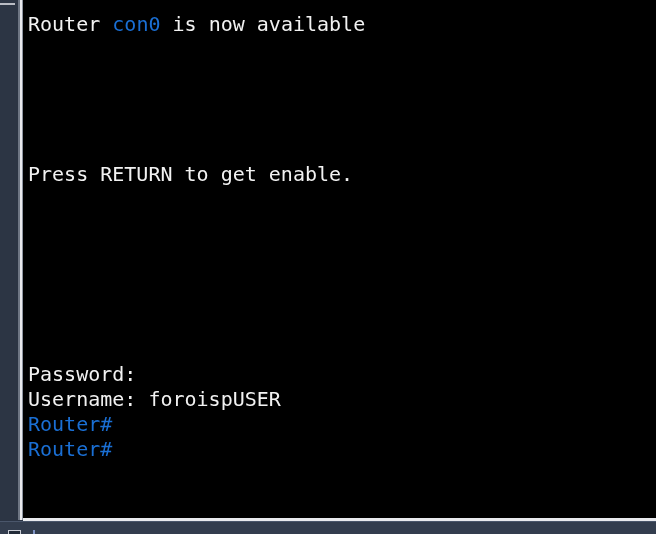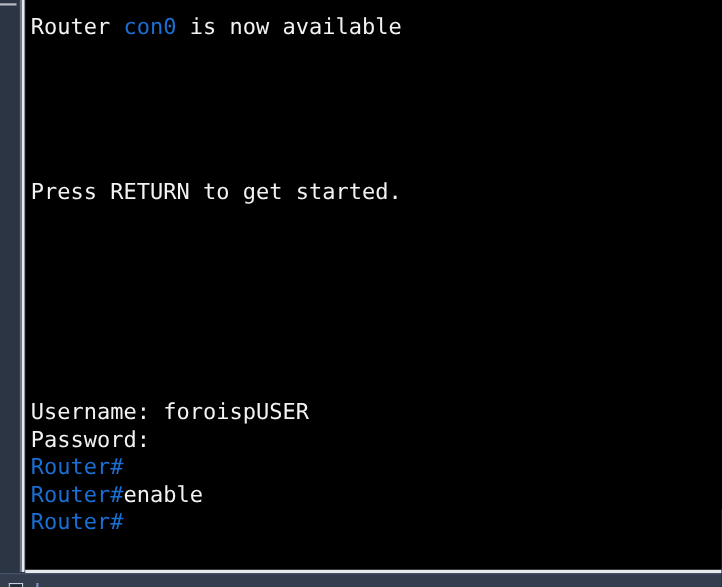--- a/index.html
+++ b/index.html
@@ -126,32 +126,31 @@
   <div class="bevel"></div>
 
   <div class="terminal">
     <div class="term-inner" id="term-inner">
         <div class="line"><span class="seg-white">Router </span><span class="seg-blue">con0</span><span class="seg-white"> is now available</span></div>
         <div class="line blank">&nbsp;</div>
         <div class="line blank">&nbsp;</div>
         <div class="line blank">&nbsp;</div>
         <div class="line blank">&nbsp;</div>
         <div class="line blank">&nbsp;</div>
-        <div class="line"><span class="seg-white">Press RETURN to get started.</span></div>
+        <div class="line"><span class="seg-white">Press RETURN to get enable.</span></div>
         <div class="line blank">&nbsp;</div>
         <div class="line blank">&nbsp;</div>
         <div class="line blank">&nbsp;</div>
         <div class="line blank">&nbsp;</div>
         <div class="line blank">&nbsp;</div>
         <div class="line blank">&nbsp;</div>
         <div class="line blank">&nbsp;</div>
+        <div class="line"><span class="seg-white">Password:</span></div>
         <div class="line"><span class="seg-white">Username: foroispUSER</span></div>
-        <div class="line"><span class="seg-white">Password:</span></div>
         <div class="line"><span class="seg-blue">Router#</span></div>
-        <div class="line"><span class="seg-blue">Router#</span><span class="seg-white">enable</span></div>
         <div class="line"><span class="seg-blue">Router#</span></div>
       </div>
   </div>
 
   <div class="term-bottom-border"></div>
 
   <div class="footer-bar">
     <div class="footer-cut-item footer-cut-a"></div>
     <div class="footer-cut-item footer-cut-b"></div>
   </div>

